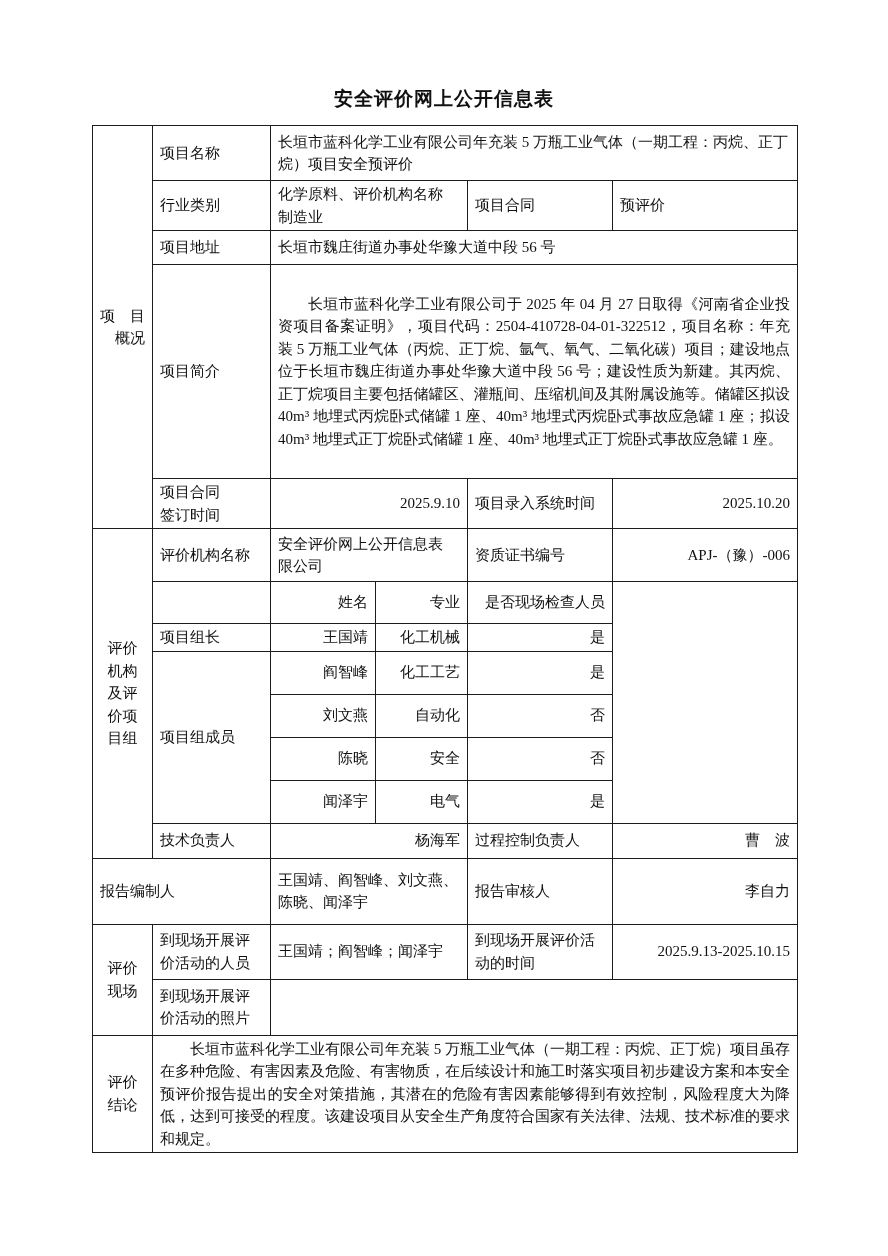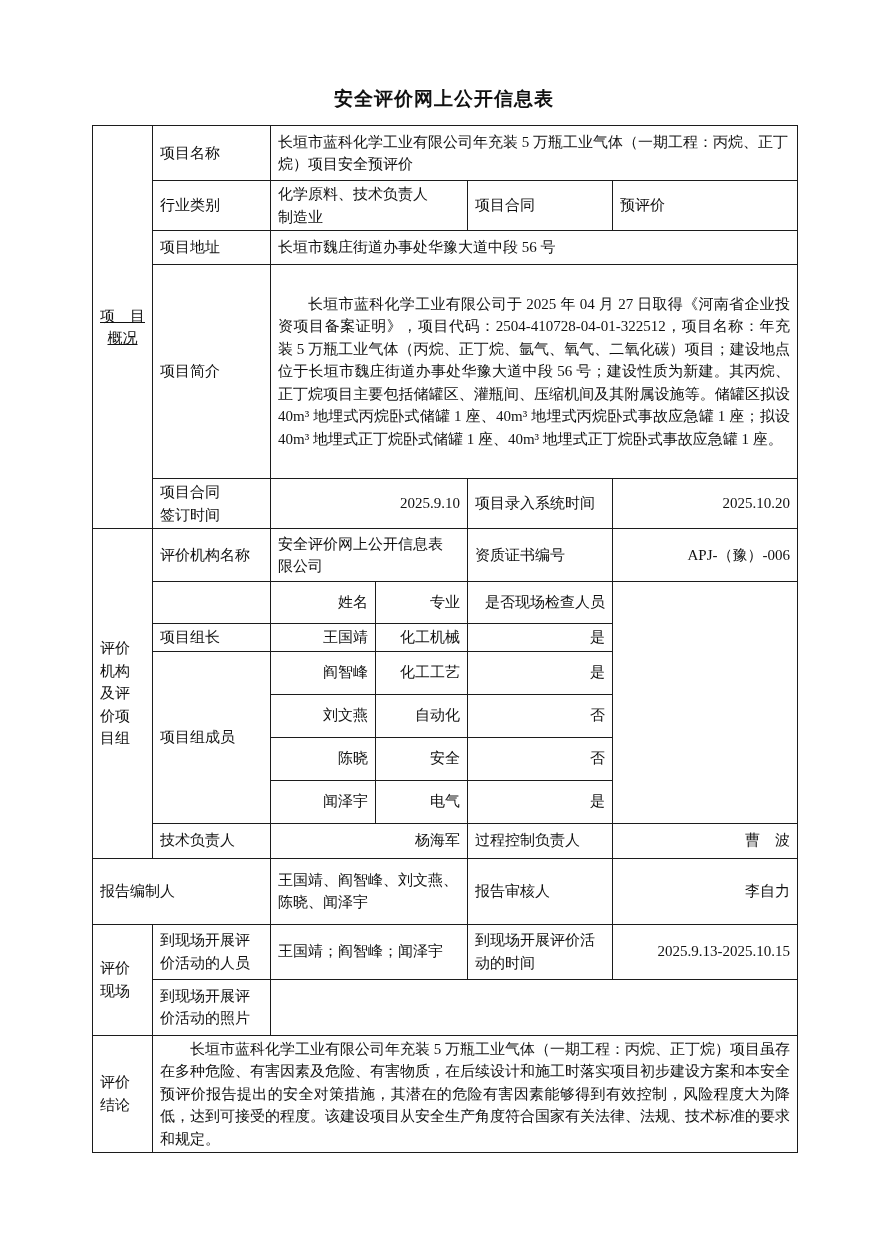--- a/index.html
+++ b/index.html
@@ -28,31 +28,30 @@
     vertical-align:middle;
     padding:2px 7px;
     overflow:hidden;
     word-break:break-all;
   }
   td.lbl{text-align:left;}
   td.ctr{text-align:right;}
   td.bold{font-weight:normal;}
   td.pre{white-space:pre-line;}
   td.sec{
-    text-align:left;
+    text-align:center;
     white-space:pre-line;
     padding:2px 4px;
     line-height:1.7;
   }
   td.sec-left{
-    text-align:center;
+    text-align:right;
     white-space:pre-line;
     padding:2px 4px 2px 9px;
     line-height:1.7;
-    text-decoration:underline;
   }
   td.para{
     text-align:justify;
     text-indent:2em;
     line-height:1.5;
     padding:4px 9px;
   }
 </style>
 </head>
 <body>
@@ -71,21 +70,21 @@
 
   <tbody>
       <tr style="height:55px">
     <td rowspan="5" class="sec-left">项　目
 概况</td>
     <td class="lbl">项目名称</td>
     <td colspan="4" class="lbl">长垣市蓝科化学工业有限公司年充装 5 万瓶工业气体（一期工程：丙烷、正丁烷）项目安全预评价</td>
   </tr>
   <tr style="height:47px">
     <td class="lbl">行业类别</td>
-    <td colspan="2" class="lbl pre">化学原料、技术负责人
+    <td colspan="2" class="lbl pre">化学原料、评价机构名称
 制造业</td>
     <td class="lbl">项目合同</td>
     <td class="lbl">预评价</td>
   </tr>
   <tr style="height:34px">
     <td class="lbl">项目地址</td>
     <td colspan="4" class="lbl">长垣市魏庄街道办事处华豫大道中段 56 号</td>
   </tr>
   <tr style="height:214px">
     <td class="lbl">项目简介</td>

